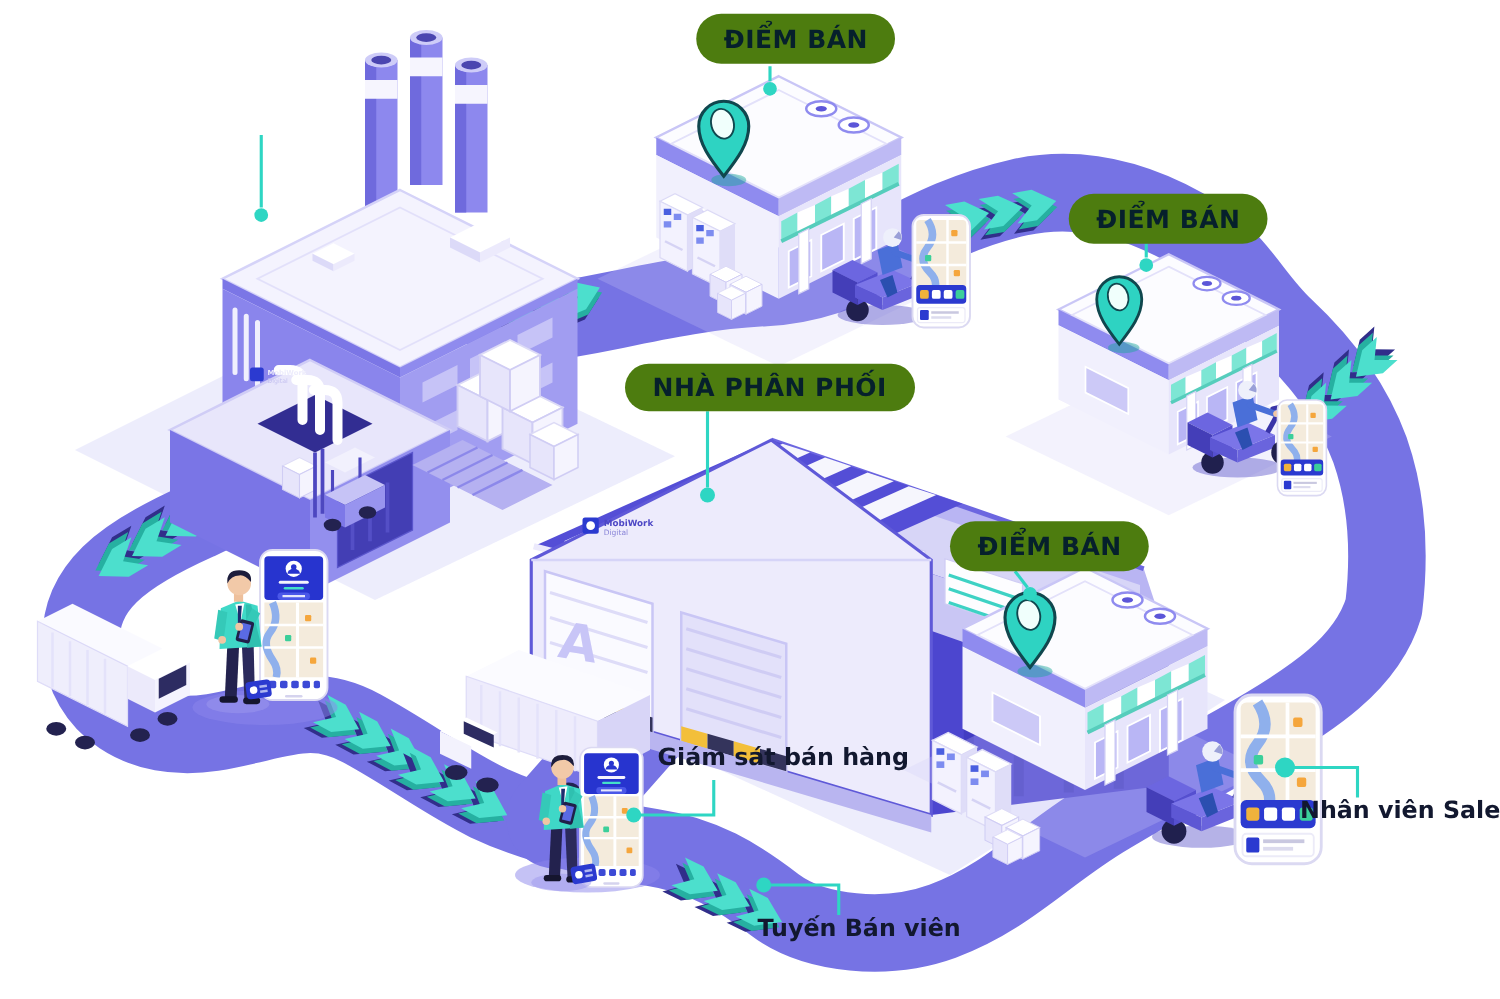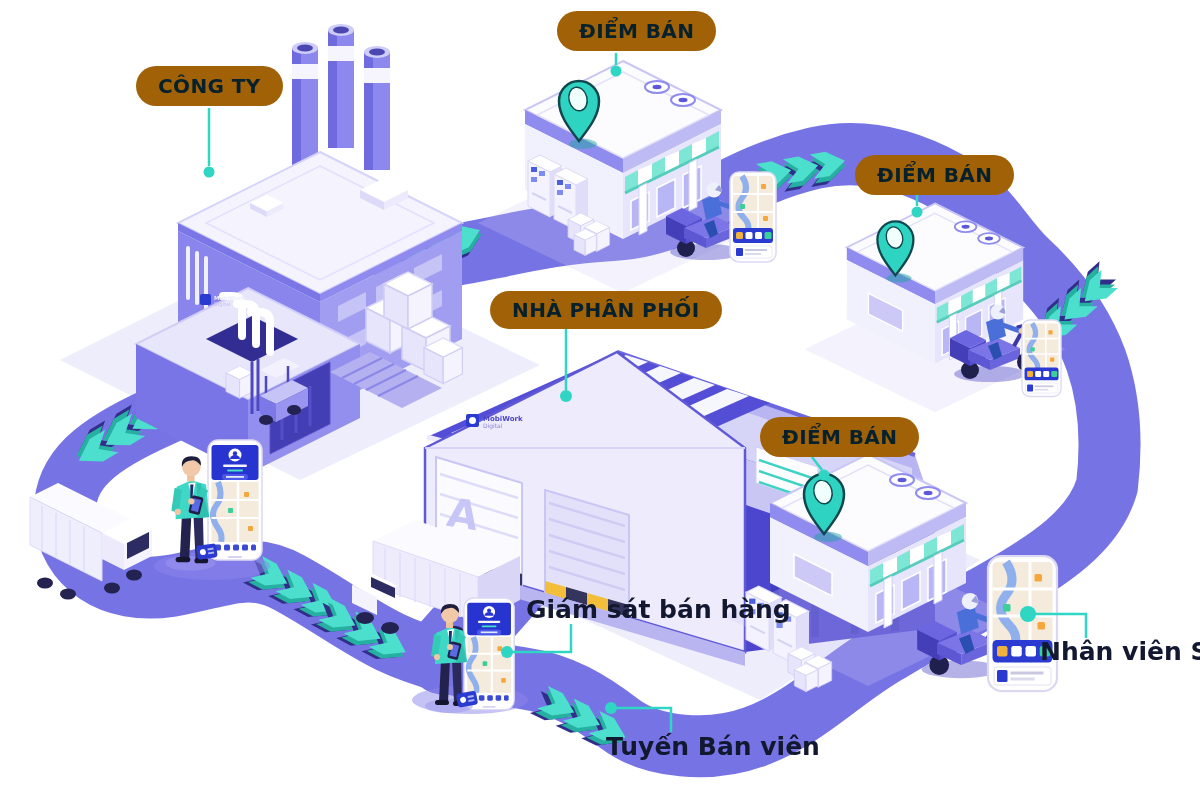--- a/index.html
+++ b/index.html
@@ -1,22 +1,22 @@
 <!DOCTYPE html>
 <html><head>
 <meta charset="utf-8">
 <style>
   html,body{margin:0;padding:0;background:#fff;}
   #stage{position:relative;width:1200px;height:799px;overflow:hidden;background:#ffffff;
          font-family:"DejaVu Sans","Liberation Sans",sans-serif;}
   #scene{position:absolute;left:0;top:0;}
   .pill{position:absolute;display:inline-flex;align-items:center;justify-content:center;
-        height:40px;padding:0 22px;border-radius:22px;background:#a16207;
+        height:40px;padding:0 22px;border-radius:22px;background:#4d7c0f;
         color:#06202c;font-weight:700;font-size:20px;letter-spacing:.4px;white-space:nowrap;}
-  .note{position:absolute;color:#12182f;font-weight:700;font-size:25px;white-space:nowrap;}
+  .note{position:absolute;color:#12182f;font-weight:700;font-size:19px;white-space:nowrap;}
 </style>
 </head>
 <body>
 
 <div id="stage">
 
 <svg id="scene" width="1200" height="799" viewBox="0 0 1200 799">
 <defs>
   <g id="chev">
     <path d="M0,0 L15,0 L32,13 L15,26 L0,26 L13,13 Z" fill="#312e8a" transform="translate(-4,8)"></path>
@@ -441,23 +441,22 @@
   <circle cx="616" cy="71" r="5.5"></circle>
   <circle cx="917" cy="212" r="5.5"></circle>
   <circle cx="824" cy="475" r="5.5"></circle>
   <circle cx="566" cy="396" r="6"></circle>
   <circle cx="507" cy="652" r="6"></circle>
   <circle cx="611" cy="708" r="6"></circle>
   <circle cx="1028" cy="614" r="8"></circle>
 </g>
 </svg>
 
-<div class="pill" style="left:136px;top:66px;">CÔNG TY</div>
 <div class="pill" style="left:557px;top:11px;">ĐIỂM BÁN</div>
 <div class="pill" style="left:855px;top:155px;">ĐIỂM BÁN</div>
 <div class="pill" style="left:760px;top:417px;">ĐIỂM BÁN</div>
-<div class="pill" style="left:490px;top:291px;height:38px;">NHÀ PHÂN PHỐI</div>
+<div class="pill" style="left:500px;top:291px;height:38px;">NHÀ PHÂN PHỐI</div>
 
 <div class="note" style="left:526px;top:595px;">Giám sát bán hàng</div>
 <div class="note" style="left:606px;top:732px;">Tuyến Bán viên</div>
 <div class="note" style="left:1040px;top:637px;">Nhân viên Sales</div>
 
 </div>
 
 </body></html>

